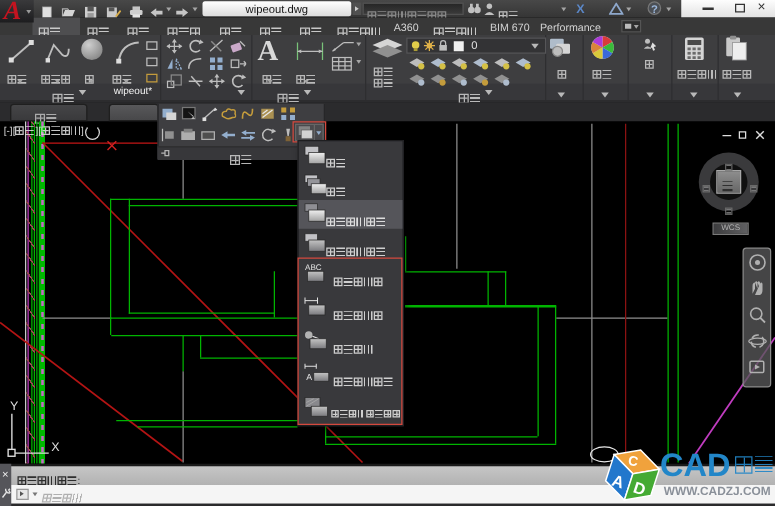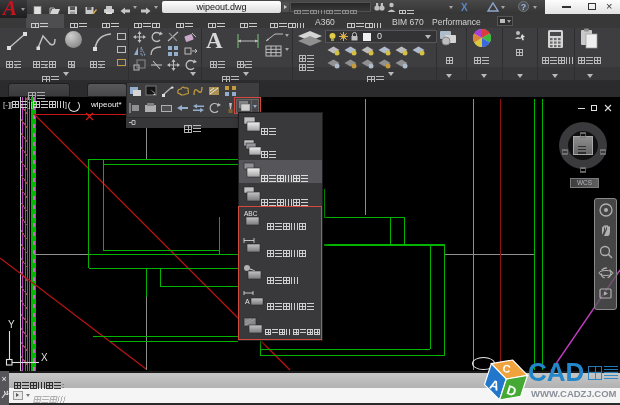--- a/index.html
+++ b/index.html
@@ -381,21 +381,21 @@
     <rect x="6" y="6" width="11" height="14" fill="#eeeeee" stroke="#9a9a9a" stroke-width=".7"></rect>
   </svg>
 <div class="a" style="left:578px;top:51px;color:#c5c5c5"><i class="g p3 s7 "></i><i class="g p1 s7 "></i><i class="g p3 s7 "></i></div>
 <div class="a" style="left:587px;top:74px">
     <div class="tri"></div>
   </div>
 <div class="a" style="left:0;top:82px;width:620px;height:15px;background:#2b2b2d"></div>
 <div class="a" style="left:8px;top:83px;width:62px;height:14px;background:linear-gradient(#454547,#3a3a3c);border-radius:3px 3px 0 0;border:1px solid #1f1f1f"></div>
 <div class="a" style="left:28px;top:86px;color:#b5b5b5"><i class="g p3 s8 "></i><i class="g p1 s8 "></i></div>
 <div class="a" style="left:87px;top:83px;width:40px;height:14px;background:linear-gradient(#58585a,#48484a);border-radius:3px 3px 0 0;border:1px solid #1f1f1f"></div>
-<div class="a" style="left:91px;top:100px;color:#f2f2f2;font-size:8px">wipeout*</div>
+<div class="a" style="left:91px;top:68px;color:#f2f2f2;font-size:8px">wipeout*</div>
 <div class="a" style="left:0;top:97px;width:620px;height:274px;overflow:hidden">
     <div class="a" style="left:20px;top:0px;width:0.8px;height:274px;background:#c9c9c9;"></div>
     <div class="a" style="left:22px;top:0px;width:1px;height:274px;background:#c03cc0;"></div>
     <div class="a" style="left:24.5px;top:0px;width:1px;height:274px;background:#00b400;"></div>
     <div class="a" style="left:26.5px;top:0px;width:1px;height:274px;background:#00b400;"></div>
     <div class="a" style="left:28.5px;top:0px;width:1px;height:274px;background:#00b400;"></div>
     <div class="a" style="left:31px;top:0px;width:4.5px;height:274px;background:#00b800;"></div>
     <div class="a" style="left:33px;top:0;width:1.5px;height:274px;background:repeating-linear-gradient(180deg,#c868c8 0 4px,transparent 4px 9px)"></div>
     <div class="a" style="left:21px;top:0;width:7px;height:274px;background:repeating-linear-gradient(55deg,#9a4850 0 1px,transparent 1px 8px)"></div>
     <div class="a" style="left:34px;top:17px;width:93px;height:1.2px;background:#c41616;"></div>

